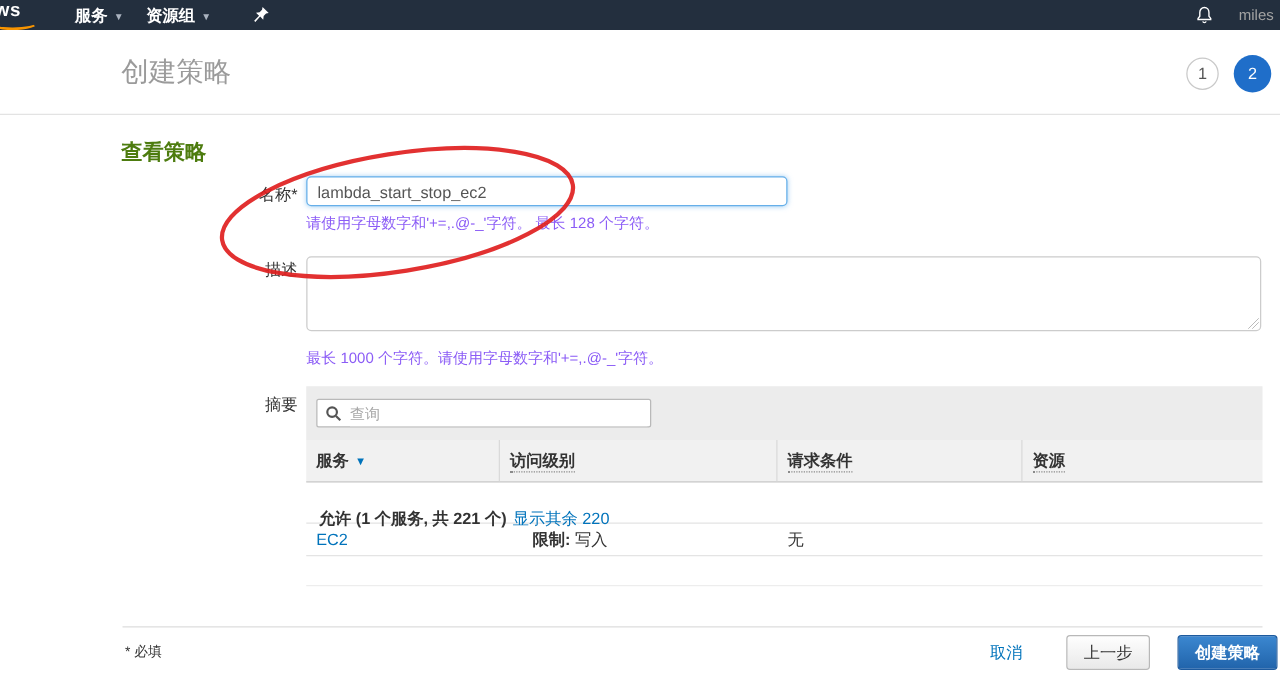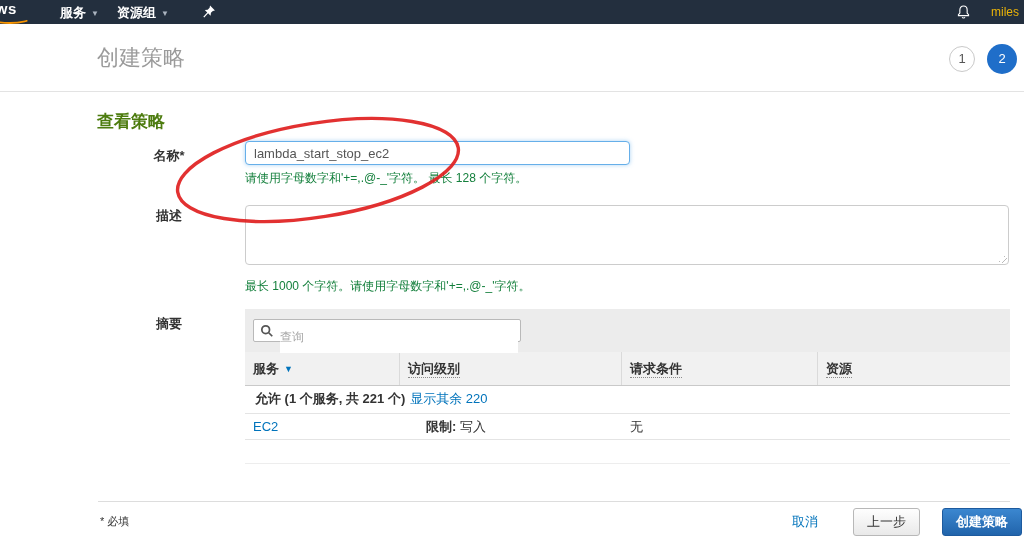--- a/index.html
+++ b/index.html
@@ -10,61 +10,61 @@
   .topnav { position:absolute; left:0; top:0; width:1024px; height:24px; background:#232f3e; }
   .logo { position:absolute; left:0; top:0; width:46px; height:24px; overflow:hidden; cursor:pointer; }
   .logo-text { position:absolute; left:-13px; top:0px; font-weight:bold; font-size:15px; color:#fff; letter-spacing:.5px; }
   .logo-smile { position:absolute; left:-11px; top:12px; width:42px; height:12px; border:2px solid transparent; border-bottom-color:#f79400; border-radius:50%; }
   .nav-item { position:absolute; top:4px; color:#fff; font-size:13px; font-weight:bold; cursor:pointer; white-space:nowrap; }
   .nav-item .chev { display:inline-block; font-size:8px; color:#aab3bf; margin-left:5px; transform:translateY(-1px); }
   .nav-svc { left:60px; }
   .nav-rg  { left:117px; }
   .nav-pin { position:absolute; left:202px; top:4px; cursor:pointer; }
   .nav-bell { position:absolute; left:956px; top:4px; cursor:pointer; }
-  .nav-user { position:absolute; left:991px; top:5px; font-size:12px; color:#eab308; cursor:pointer; }
+  .nav-user { position:absolute; left:991px; top:5px; font-size:12px; color:#a3a3a3; cursor:pointer; }
 
   
   .page-title { position:absolute; left:97px; top:43px; font-size:22px; color:#9b9b9b; font-weight:normal; }
   .step { position:absolute; border-radius:50%; text-align:center; font-size:13px; cursor:pointer; }
   .step-1 { left:949px; top:46px; width:26px; height:26px; line-height:24px; background:#fff; border:1px solid #c9c9c9; color:#555; }
   .step-2 { left:987px; top:44px; width:30px; height:30px; line-height:30px; background:#1f6ec9; color:#fff; }
   .header-divider { position:absolute; left:0; top:91px; width:1024px; height:1px; background:#e3e3e3; }
 
   
   .section-title { position:absolute; left:97px; top:110px; font-size:17px; font-weight:bold; color:#4d7c0f; }
-  .form-label { position:absolute; left:100px; width:138px; text-align:center; font-size:13px; font-weight:bold; color:#333; }
+  .form-label { position:absolute; left:100px; width:138px; text-align:right; font-size:13px; font-weight:normal; color:#333; }
   .lbl-name { top:147px; }
   .lbl-desc { top:207px; }
   .lbl-summary { top:315px; }
 
   .name-input { position:absolute; left:245px; top:141px; width:385px; height:24px; border:1px solid #66afe9; border-radius:4px; box-shadow:0 0 4px rgba(102,175,233,.55); padding:0 8px; font-size:13px; color:#555; outline:none; font-family:"Liberation Sans", sans-serif; }
-  .help-text { position:absolute; font-size:12px; color:#15803d; }
+  .help-text { position:absolute; font-size:12px; color:#8b5cf6; }
   .help-name { left:245px; top:170px; }
   .help-desc { left:245px; top:278px; }
 
   .desc-wrap { position:absolute; left:245px; top:205px; width:764px; height:60px; }
   .desc-area { width:100%; height:100%; border:1px solid #ccc; border-radius:4px; resize:none; font-family:"Liberation Sans", sans-serif; font-size:13px; color:#555; padding:4px 6px; outline:none; }
   .resize-grip { position:absolute; right:2px; bottom:2px; width:9px; height:9px; cursor:nwse-resize;
       background:linear-gradient(135deg, transparent 0 50%, #bbb 50% 55%, transparent 55% 70%, #bbb 70% 75%, transparent 75%); }
 
   
   .summary-panel { position:absolute; left:245px; top:309px; width:765px; }
   .search-area { height:43px; background:#ececec; position:relative; }
   .search-box { position:absolute; left:8px; top:10px; width:268px; height:23px; background:#fff; border:1px solid #b9b9b9; border-radius:2px; }
-  .search-box input { position:absolute; left:26px; top:0; width:238px; height:33px; border:none; outline:none; font-size:12px; color:#000000; font-family:"Liberation Sans", sans-serif; }
+  .search-box input { position:absolute; left:26px; top:0; width:238px; height:21px; border:none; outline:none; font-size:12px; color:#000000; font-family:"Liberation Sans", sans-serif; }
   .search-box input::placeholder { color:#a6a6a6; }
   .search-icon { position:absolute; left:6px; top:4px; }
 
   .tbl-header { display:grid; grid-template-columns:155px 222px 196px 192px; height:34px; background:#f1f1f1; border-bottom:1px solid #c9c9c9; }
   .tbl-header .cell { padding:0 8px; line-height:33px; font-size:13px; font-weight:bold; color:#333; border-right:1px solid #dadada; white-space:nowrap; overflow:hidden; }
   .tbl-header .cell:last-child { border-right:none; }
   .dotted { border-bottom:1px dotted #8a8a8a; padding-bottom:1px; }
   .sort-caret { display:inline-block; font-size:9px; color:#0073bb; margin-left:5px; transform:translateY(-1px); cursor:pointer; }
 
-  .group-row { height:28px; line-height:26px; padding:0 10px; border-bottom:1px solid #e4e4e4; font-size:13px; white-space:nowrap; }
+  .group-row { height:14px; line-height:26px; padding:16px 10px; border-bottom:1px solid #e4e4e4; font-size:13px; white-space:nowrap; }
   .group-row .g-text { font-weight:bold; color:#333; }
   .link { color:#0073bb; text-decoration:none; cursor:pointer; }
   .group-row .link { margin-left:5px; }
 
   .data-row { display:grid; grid-template-columns:155px 222px 196px 192px; height:26px; border-bottom:1px solid #e4e4e4; }
   .data-row .cell { padding:0 8px; line-height:25px; font-size:13px; color:#333; white-space:nowrap; overflow:hidden; }
   .bold { font-weight:bold;padding-left:18px; }
   .tbl-bottom { height:24px; border-bottom:1px solid #ededed; }
 
   

